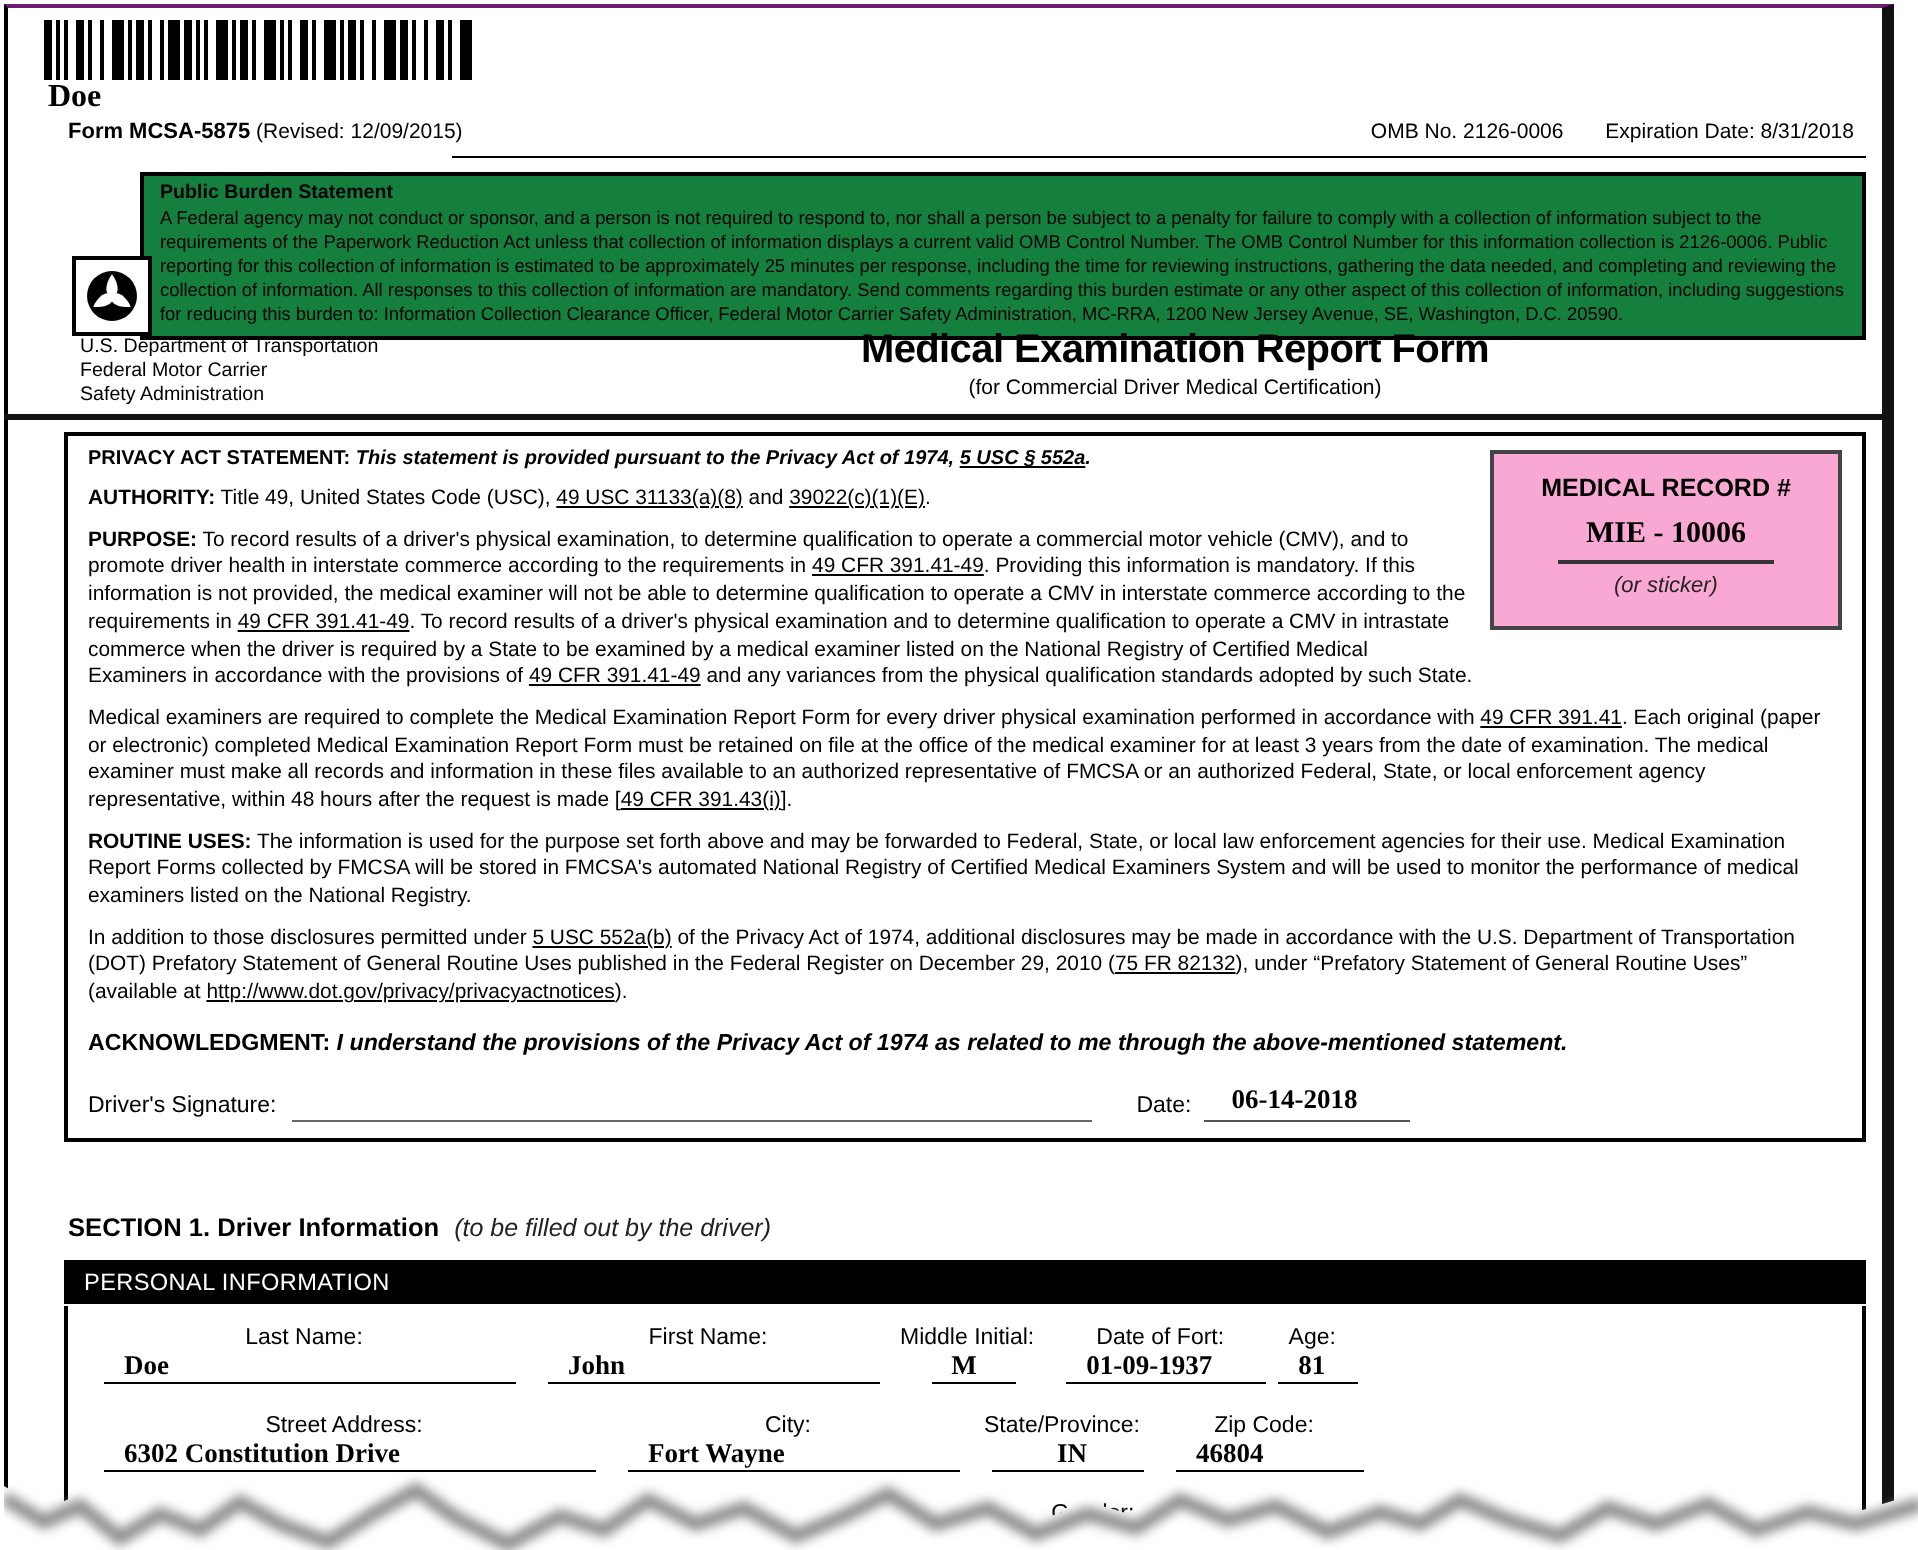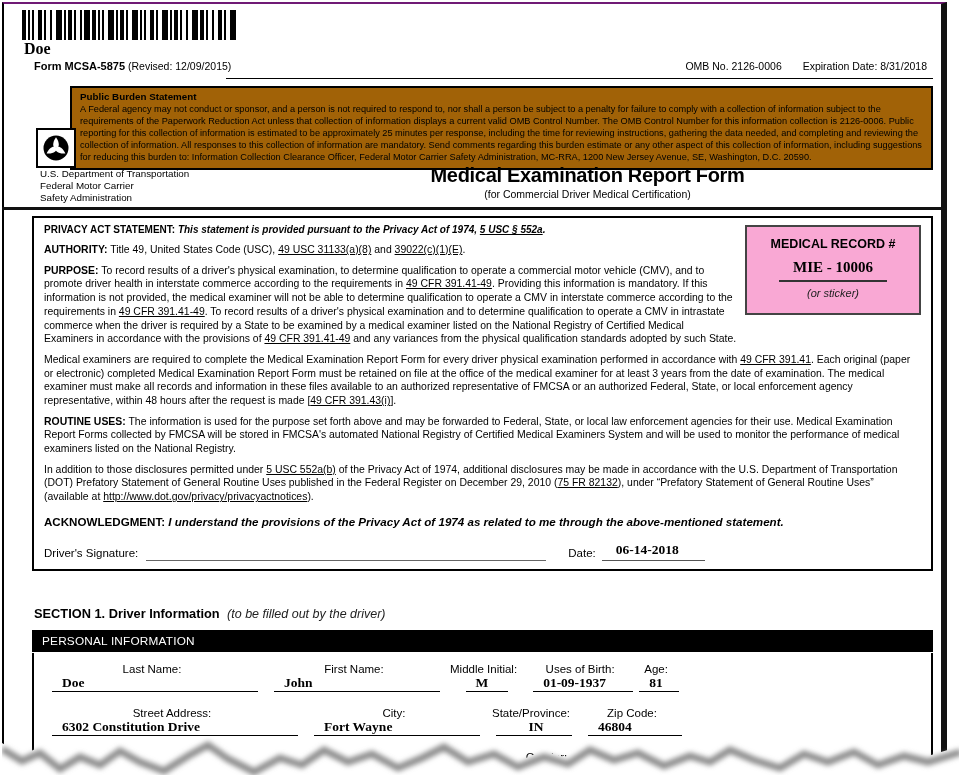--- a/index.html
+++ b/index.html
@@ -12,21 +12,21 @@
   .u{text-decoration:underline;}
   
   .barcode{position:absolute;left:18px;top:6px;}
   .barcode-label{position:absolute;left:20px;top:36px;font-family:"Liberation Serif","DejaVu Serif",serif;
        font-weight:bold;font-size:16px;}
   .form-line{position:absolute;left:30px;top:56px;font-size:10.5px;}
   .form-line .b{font-size:11px;}
   .omb-line{position:absolute;right:14px;top:56px;font-size:10.5px;}
   .omb-line span{margin-left:18px;}
   .header-topline{position:absolute;left:222px;top:74px;right:8px;border-top:1.5px solid #000;}
-  .burden-box{position:absolute;left:66px;top:82px;right:8px;border:2px solid #000;background:#a16207;
+  .burden-box{position:absolute;left:66px;top:82px;right:8px;border:2px solid #000;background:#15803d;
        padding:3px 8px 4px 8px;font-size:9.2px;line-height:1.3;}
   .burden-title{font-weight:bold;font-size:9.8px;}
   .logo-box{position:absolute;left:32px;top:124px;width:36px;height:36px;border:2px solid #000;
        background:#fff;display:flex;align-items:center;justify-content:center;}
   .agency{position:absolute;left:36px;top:164px;font-size:9.8px;line-height:1.25;}
   .title-wrap{position:absolute;left:260px;right:30px;top:160px;text-align:center;}
   .form-title{font-weight:bold;font-size:20px;letter-spacing:-0.3px;}
   .form-subtitle{font-size:10.5px;margin-top:1px;}
   .thick-rule{position:absolute;left:-2px;right:-6px;top:203px;border-top:3px solid #111;}
   
@@ -195,21 +195,21 @@
         </span>
       <span class="fg">
           <span class="lbl">First Name:</span>
           <span class="val" style="min-width:150px">John</span>
         </span>
       <span class="fg">
           <span class="lbl">Middle Initial:</span>
           <span class="val" style="min-width:26px">M</span>
         </span>
       <span class="fg" style="margin-right:0;">
-          <span class="lbl">Uses of Birth:</span>
+          <span class="lbl">Date of Fort:</span>
           <span class="val" style="min-width:84px">01-09-1937</span>
         </span>
       <span class="fg" style="margin-right:0;">
           <span class="lbl">Age:</span>
           <span class="val" style="min-width:24px">81</span>
         </span>
     </div>
     <div class="pi-row">
       <span class="fg">
           <span class="lbl">Street Address:</span>

